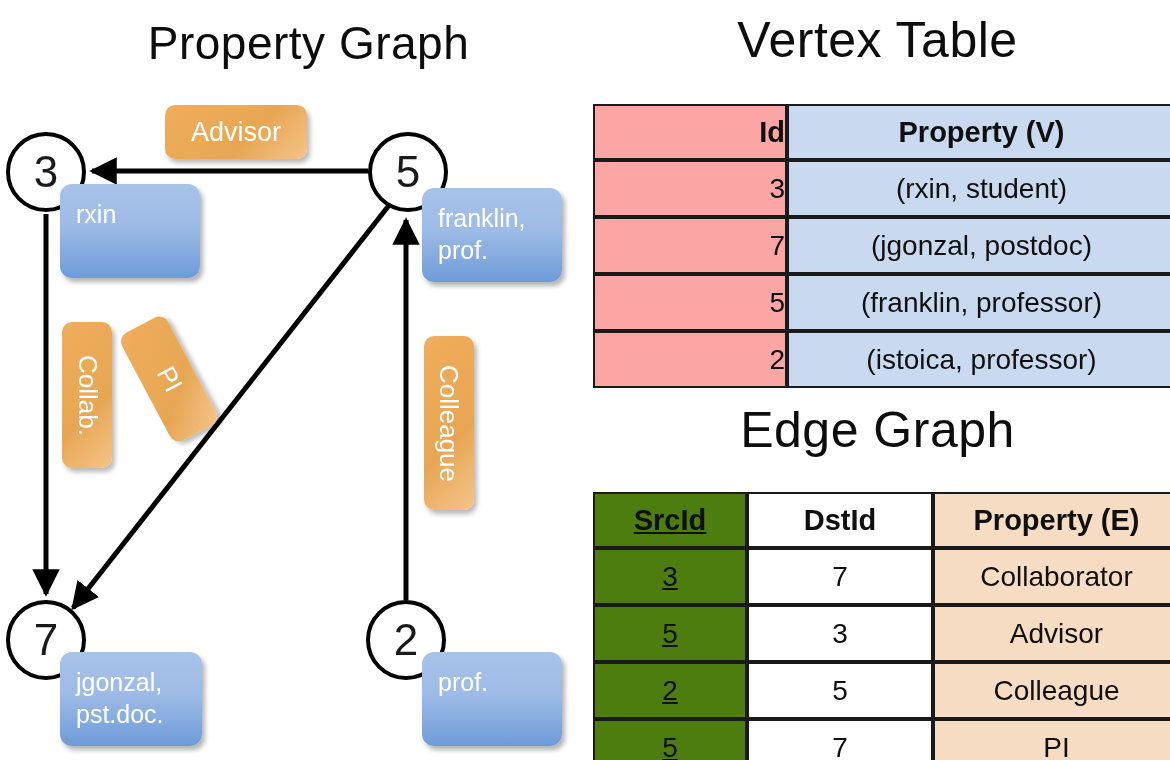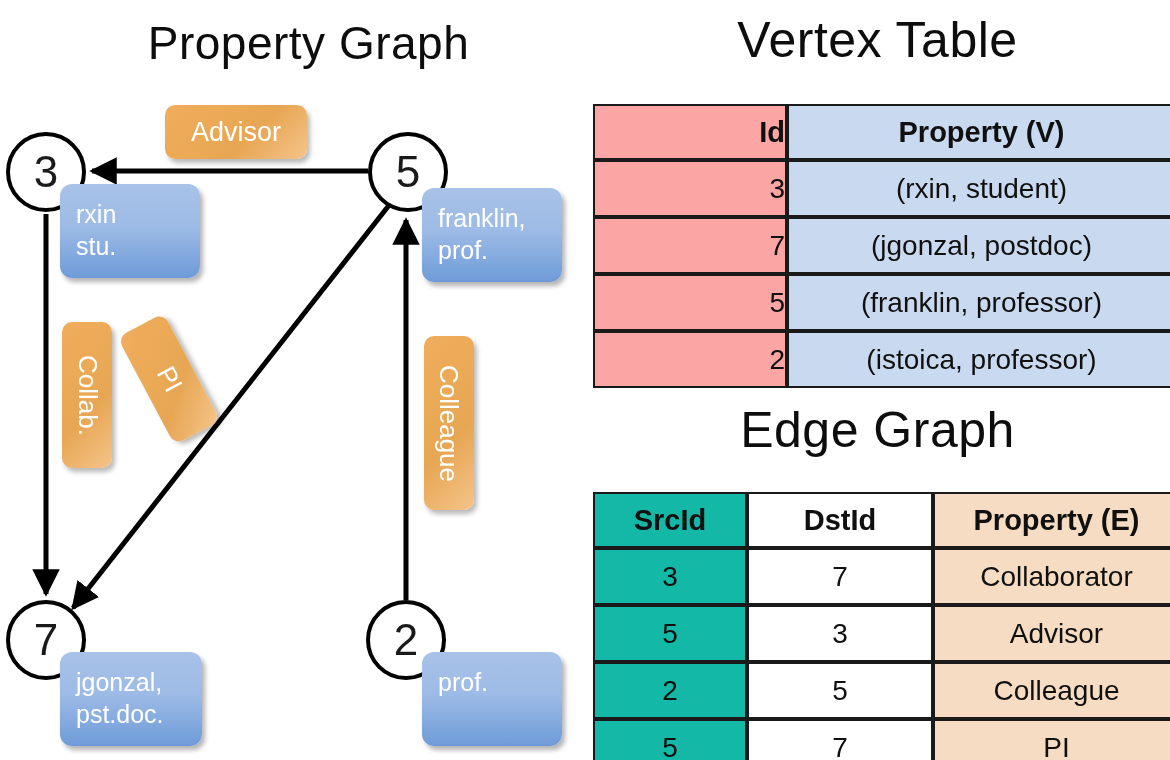--- a/index.html
+++ b/index.html
@@ -162,21 +162,21 @@
   #vertex-table th { height: 52px; font-size: 29px; }
   #vertex-table .col-id   { width: 190px; background: #fca5a5; text-align: right; }
   #vertex-table .col-prop { width: 385px; background: #c9d9ef; }
 
   #edge-table {
     left: 593px; top: 492px;
     width: 575px;
   }
   #edge-table th, #edge-table td { height: 53px; font-size: 28px; }
   #edge-table th { height: 52px; font-size: 29px; }
-  #edge-table .col-src { width: 150px; background: #14b8a6; }
+  #edge-table .col-src { width: 150px; background: #4d7c0f; text-decoration: underline; }
   #edge-table .col-dst { width: 182px; background: #ffffff; }
   #edge-table .col-eprop { width: 243px; background: #f5dcc2; }
 </style>
 </head>
 <body>
 
 <div id="graph-panel">
 
   <div class="title" id="title-property-graph">Property Graph</div>
 
@@ -196,21 +196,20 @@
     <line x1="406" y1="600" x2="406" y2="220" stroke="#000000" stroke-width="5" marker-end="url(#arrow)"></line>
   </svg>
 
   <div class="node" id="node-3">3</div>
   <div class="node" id="node-5">5</div>
   <div class="node" id="node-7">7</div>
   <div class="node" id="node-2">2</div>
 
   <div class="prop-box" id="vprop-3">
     <span class="prop-line">rxin</span>
-    <span class="prop-line">stu.</span>
   </div>
   <div class="prop-box" id="vprop-5">
     <span class="prop-line">franklin,</span>
     <span class="prop-line">prof.</span>
   </div>
   <div class="prop-box" id="vprop-7">
     <span class="prop-line">jgonzal,</span>
     <span class="prop-line">pst.doc.</span>
   </div>
   <div class="prop-box" id="vprop-2">

